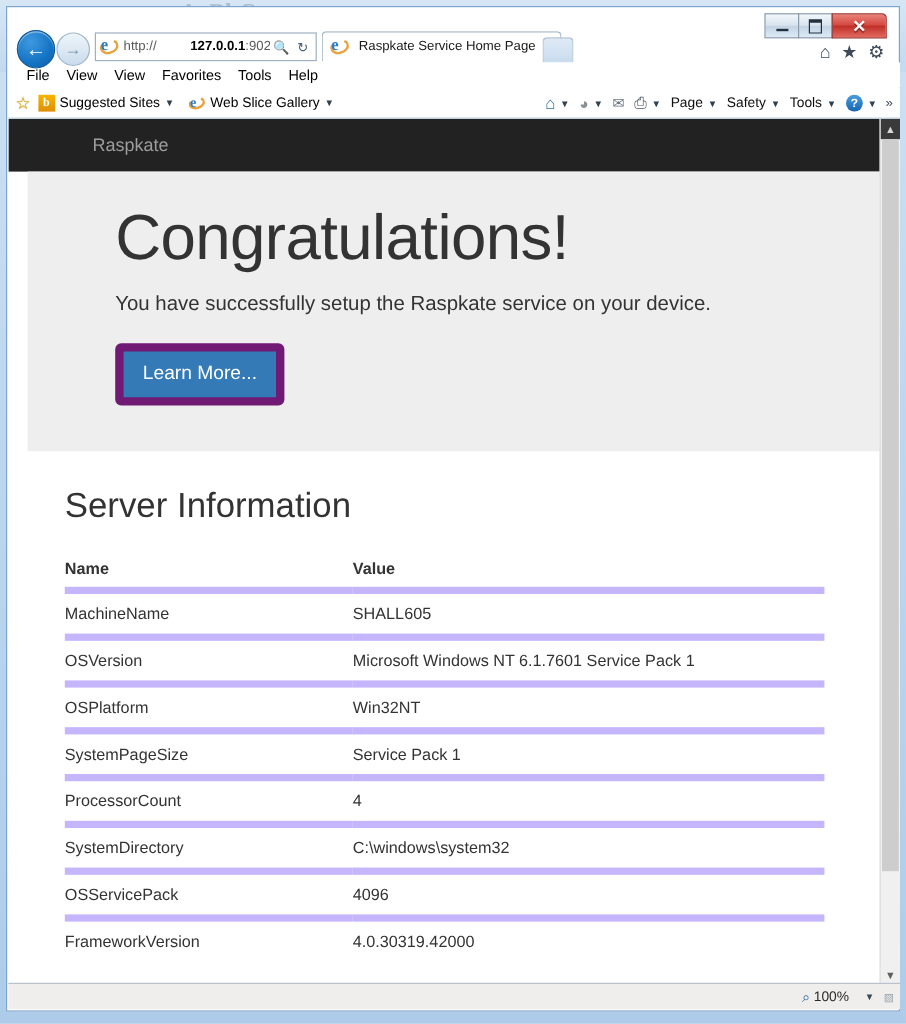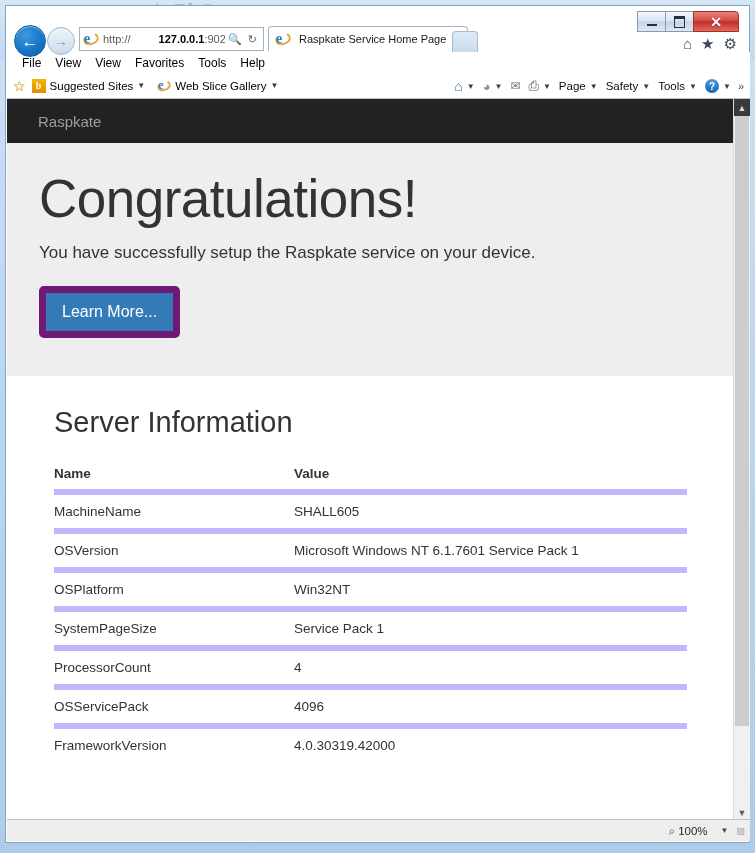--- a/index.html
+++ b/index.html
@@ -289,32 +289,33 @@
     position: absolute;
     left: 0; top: 0;
     width: 727px; height: 100%;
     background: #fff;
   }
 
   .navbar {
     height: 44px;
     background: #222;
     display: flex; align-items: center;
-    padding-left: 31px;
+    padding-left: 70px;
     box-sizing: border-box;
   }
   .navbar-brand {
     color: #9d9d9d;
     font-size: 15px;
   }
 
   .jumbotron {
     background: #eee;
-    padding: 28px 47px 38px 32px;
-    box-sizing: border-box;
+    padding: 28px 47px 38px 73px;
+    box-sizing: border-box;
+    margin-left: 16px;
   }
   .jumbo-title {
     font-size: 53px;
     color: #333;
     margin: 0 0 14px 0;
     font-weight: normal;
     letter-spacing: -0.5px;
     line-height: 1.05;
   }
   .jumbo-lead {
@@ -574,20 +575,24 @@
               </tr>
               <tr>
                 <td class="col-name">SystemPageSize</td>
                 <td>Service Pack 1</td>
               </tr>
               <tr>
                 <td class="col-name">ProcessorCount</td>
                 <td>4</td>
               </tr>
               <tr>
+                <td class="col-name">SystemDirectory</td>
+                <td>C:\windows\system32</td>
+              </tr>
+              <tr>
                 <td class="col-name">OSServicePack</td>
                 <td>4096</td>
               </tr>
               <tr>
                 <td class="col-name">FrameworkVersion</td>
                 <td>4.0.30319.42000</td>
               </tr>
             </tbody>
           </table>
         </div>

